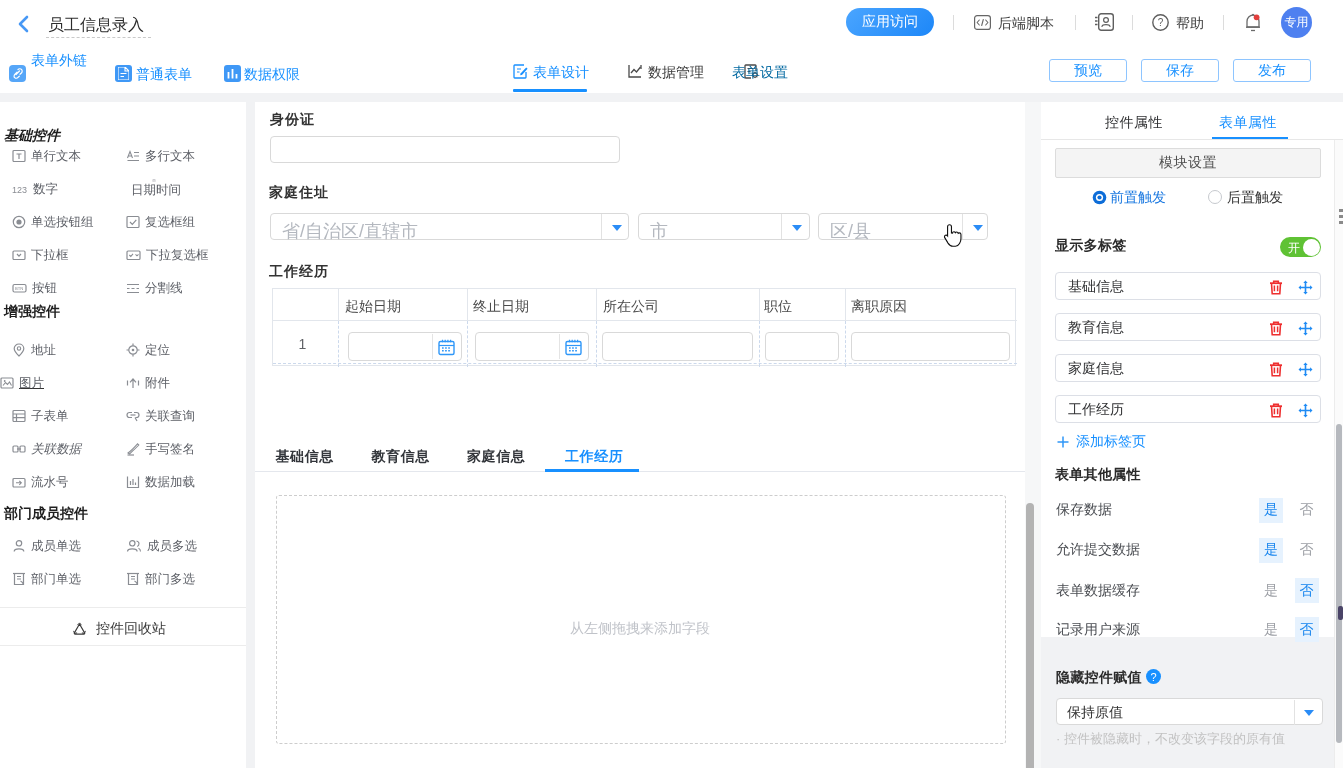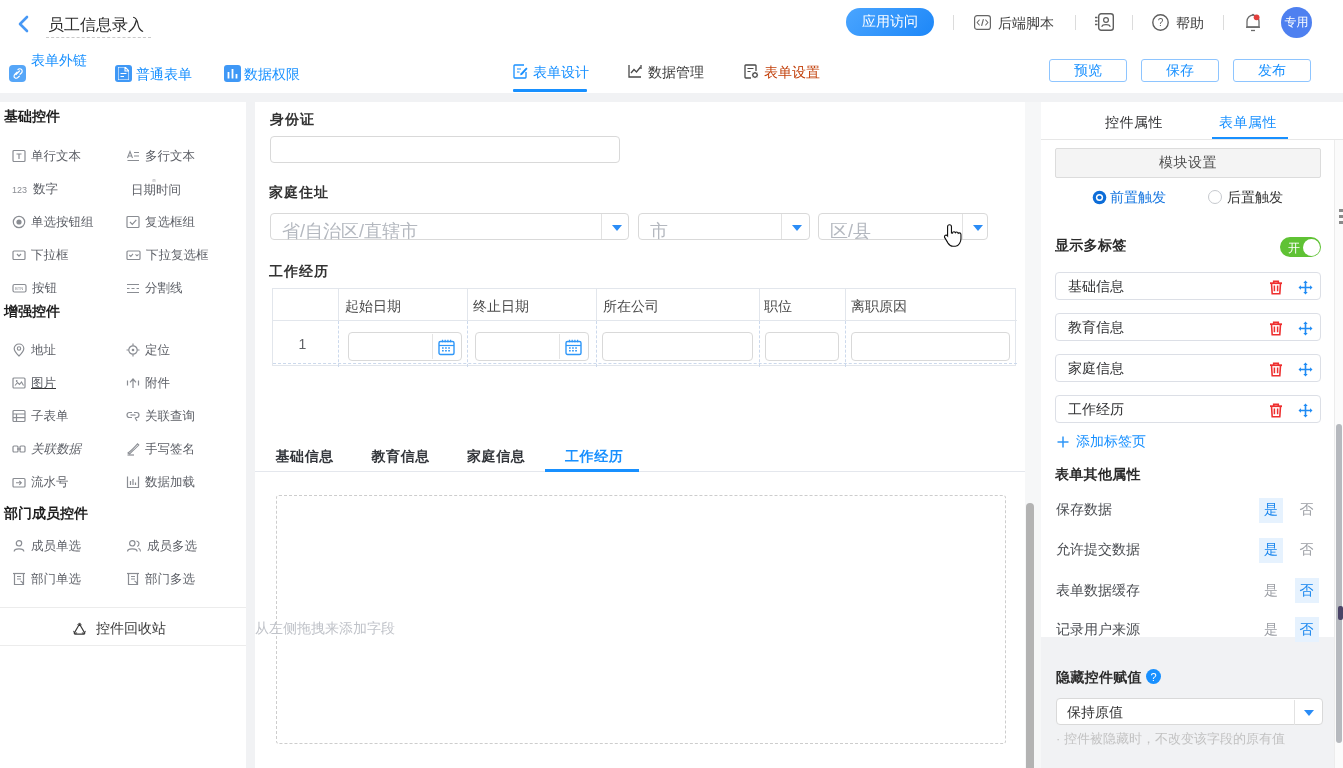--- a/index.html
+++ b/index.html
@@ -111,31 +111,31 @@
       <path d="M13 1 V5" stroke="#4a4a4a" stroke-width="1.3"></path>
     </svg>
   <div class="abs" style="left:648px;top:18.5px;font-size:14px;color:#3c3c3c;">数据管理</div>
 
   <svg class="abs" style="left:744px;top:19px;" width="15" height="15" viewBox="0 0 15 15">
       <path d="M12 7 V1.7 C12 1.3 11.7 1 11.3 1 H1.7 C1.3 1 1 1.3 1 1.7 V13.3 C1 13.7 1.3 14 1.7 14 H7" fill="none" stroke="#4a4a4a" stroke-width="1.3"></path>
       <path d="M3.5 4.5 H9.5 M3.5 7.5 H6.5" stroke="#4a4a4a" stroke-width="1.2"></path>
       <circle cx="11" cy="11" r="2.2" fill="none" stroke="#4a4a4a" stroke-width="1.2"></circle>
       <path d="M11 7.9 V9 M11 13 V14.1 M7.9 11 H9 M13 11 H14.1 M8.8 8.8 L9.6 9.6 M12.4 12.4 L13.2 13.2 M13.2 8.8 L12.4 9.6 M9.6 12.4 L8.8 13.2" stroke="#4a4a4a" stroke-width="1"></path>
     </svg>
-  <div class="abs" style="left:764px;top:18.5px;font-size:14px;color:#c2410c;">表单设置</div>
+  <div class="abs" style="left:732px;top:18.5px;font-size:14px;color:#0369a1;">表单设置</div>
 
   <div class="abs ctr" style="left:1049px;top:14px;width:78px;height:23px;border:1px solid #8ec5ff;border-radius:3px;color:#1890ff;font-size:14px;background:#fff;">预览</div>
   <div class="abs ctr" style="left:1141px;top:14px;width:78px;height:23px;border:1px solid #8ec5ff;border-radius:3px;color:#1890ff;font-size:14px;background:#fff;">保存</div>
   <div class="abs ctr" style="left:1233px;top:14px;width:78px;height:23px;border:1px solid #8ec5ff;border-radius:3px;color:#1890ff;font-size:14px;background:#fff;">发布</div>
 </div>
 
 <div class="content"></div>
 
 <div class="panel" id="sidebar" style="left:0;top:102px;width:246px;height:666px;">
-  <div class="shead" style="top:6px;">基础控件</div>
+  <div class="shead" style="top:25px;font-style:italic;">基础控件</div>
   <div class="si" style="top:44px;left:12px;">
       <svg width="14" height="14" viewBox="0 0 14 14">
         <rect x="1" y="1.5" width="12" height="11" rx="1" fill="none" stroke="#8a8d93" stroke-width="1.2"></rect>
         <path d="M4.5 5 H9.5 M7 5 V10" fill="none" stroke="#8a8d93" stroke-width="1.2"></path>
       </svg>
       <span class="st">单行文本</span>
     </div>
   <div class="si" style="top:44px;left:126px;">
       <svg width="14" height="14" viewBox="0 0 14 14">
         <path d="M1.5 9 L4 2.5 L6.5 9 M2.5 7 H5.5" fill="none" stroke="#8a8d93" stroke-width="1.1"></path>
@@ -209,21 +209,21 @@
       <span class="st">地址</span>
     </div>
   <div class="si" style="top:238px;left:126px;">
       <svg width="14" height="14" viewBox="0 0 14 14">
         <circle cx="7" cy="7" r="4.2" fill="none" stroke="#8a8d93" stroke-width="1.2"></circle>
         <circle cx="7" cy="7" r="1.3" fill="#8a8d93"></circle>
         <path d="M7 0.5 V2.8 M7 11.2 V13.5 M0.5 7 H2.8 M11.2 7 H13.5" stroke="#8a8d93" stroke-width="1.2"></path>
       </svg>
       <span class="st">定位</span>
     </div>
-  <div class="si" style="top:271px;left:12px;text-decoration:underline;">
+  <div class="si" style="top:271px;left:0;text-decoration:underline;">
       <svg width="14" height="14" viewBox="0 0 14 14">
         <rect x="1" y="2" width="12" height="10" rx="1" fill="none" stroke="#8a8d93" stroke-width="1.2"></rect>
         <path d="M3 9.5 L5.5 6.5 L7.5 8.5 L9.5 6 L11.5 9.5" fill="none" stroke="#8a8d93" stroke-width="1.1"></path>
         <circle cx="4.7" cy="5" r="0.9" fill="#8a8d93"></circle>
       </svg>
       <span class="st">图片</span>
     </div>
   <div class="si" style="top:271px;left:126px;">
       <svg width="14" height="14" viewBox="0 0 14 14">
         <path d="M7 12 V3.5 M4 6.3 L7 3 L10 6.3" fill="none" stroke="#8a8d93" stroke-width="1.2"></path>
@@ -384,21 +384,21 @@
   </div>
 
   <div class="ctab" style="left:20.5px;">基础信息</div>
   <div class="ctab" style="left:116.5px;">教育信息</div>
   <div class="ctab" style="left:212px;">家庭信息</div>
   <div class="ctab" style="left:310px;color:#1890ff;">工作经历</div>
   <div class="abs" style="left:0;top:369px;width:770px;height:1px;background:#e4e7ed;"></div>
   <div class="abs" style="left:290px;top:367px;width:94px;height:3px;background:#1890ff;"></div>
 
   <div class="abs" style="left:21px;top:393px;width:730px;height:249px;border:1px dashed #cdcdcd;border-radius:3px;"></div>
-  <div class="abs" style="left:0px;top:518px;width:770px;font-size:14px;color:#c0c3c9;">从左侧拖拽来添加字段</div>
+  <div class="abs" style="left:0px;top:518px;width:770px;text-align:center;font-size:14px;color:#c0c3c9;">从左侧拖拽来添加字段</div>
 
   <div class="abs" style="left:770px;top:0;width:16px;height:666px;background:#f6f7f8;"></div>
   <div class="abs" style="left:771px;top:401px;width:8px;height:265px;background:#b3b3b3;border-radius:4px 4px 0 0;"></div>
 </div>
 
 <svg width="0" height="0" style="position:absolute;">
   <defs>
     <g id="calicon">
         <rect x="1" y="2.5" width="15" height="13" rx="1.5" fill="none" stroke="#2f97f8" stroke-width="1.4"></rect>
         <path d="M1 6.5 H16" stroke="#2f97f8" stroke-width="1.2"></path>

